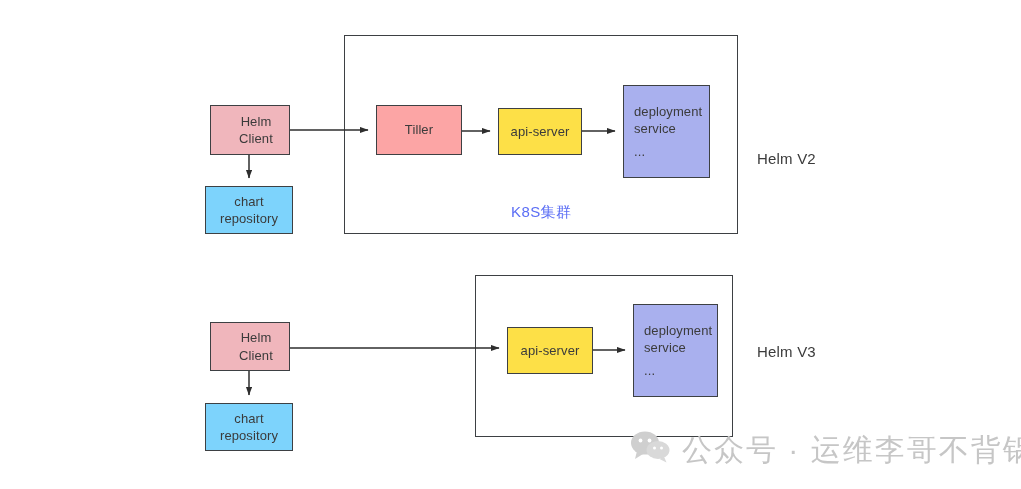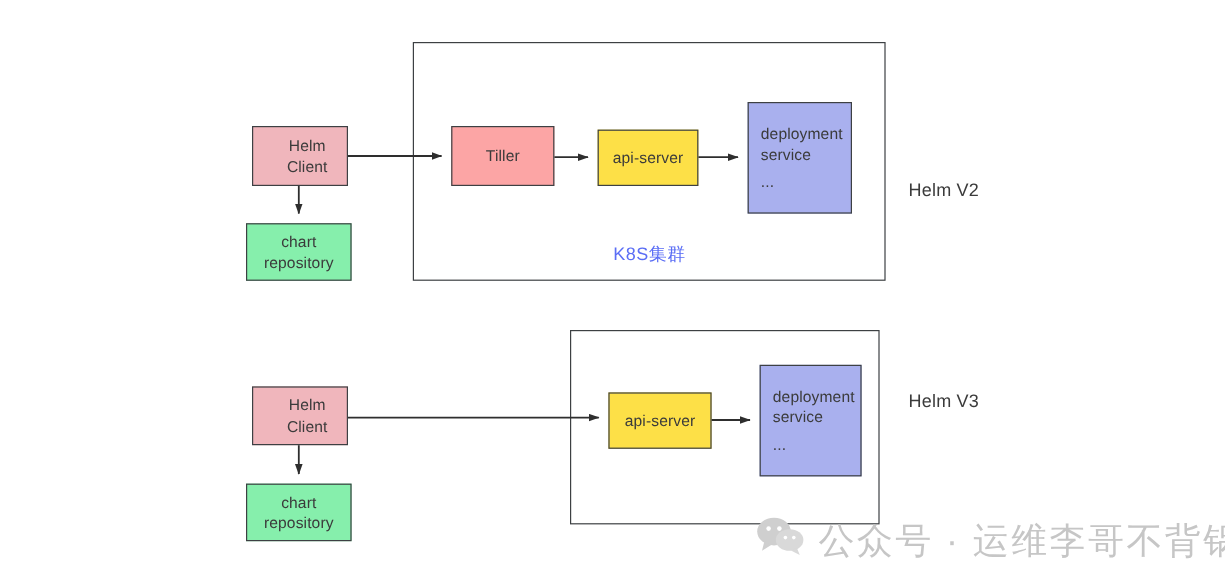--- a/index.html
+++ b/index.html
@@ -33,21 +33,21 @@
     align-items: center;
     text-align: center;
   }
   .node.lefted {
     align-items: flex-start;
     text-align: center;
     padding-left: 10px;
   }
   .node .ln { display: block; white-space: pre; }
   .fill-pink   { background: #f0b6bc; padding-left: 12px; }
-  .fill-cream  { background: #86efac; }
+  .fill-cream  { background: #7dd3fc; }
   .fill-red    { background: #fca5a5; }
   .fill-yellow { background: #fde047; }
   .fill-blue   { background: #a9b0ee; }
 
   .group-box {
     position: absolute;
     box-sizing: border-box;
     border: 1.6px solid #3d4043;
     background: transparent;
   }
@@ -152,21 +152,21 @@
   <div class="node centered fill-yellow" style="left:507px; top:327px; width:86px; height:47px;">
     <span class="ln">api-server</span>
   </div>
 
   <div class="node lefted fill-blue" style="left:633px; top:304px; width:85px; height:93px;">
     <span class="ln">deployment</span>
     <span class="ln">service</span>
     <span class="ln" style="margin-top:6px;">...</span>
   </div>
 
-  <div class="side-label" style="left:757px; top:326px;">Helm V3</div>
+  <div class="side-label" style="left:757px; top:343px;">Helm V3</div>
 
   <div class="edge" style="left:0; top:0; width:1021px; height:489px;">
     <svg width="1021" height="489">
 
       <path d="M290,348 L499,348" stroke="#2e2e2e" stroke-width="1.5" fill="none" marker-end="url(#ah)"></path>
 
       <path d="M249,371 L249,395" stroke="#2e2e2e" stroke-width="1.5" fill="none" marker-end="url(#ah)"></path>
 
       <path d="M593,350 L625,350" stroke="#2e2e2e" stroke-width="1.5" fill="none" marker-end="url(#ah)"></path>
     </svg>

